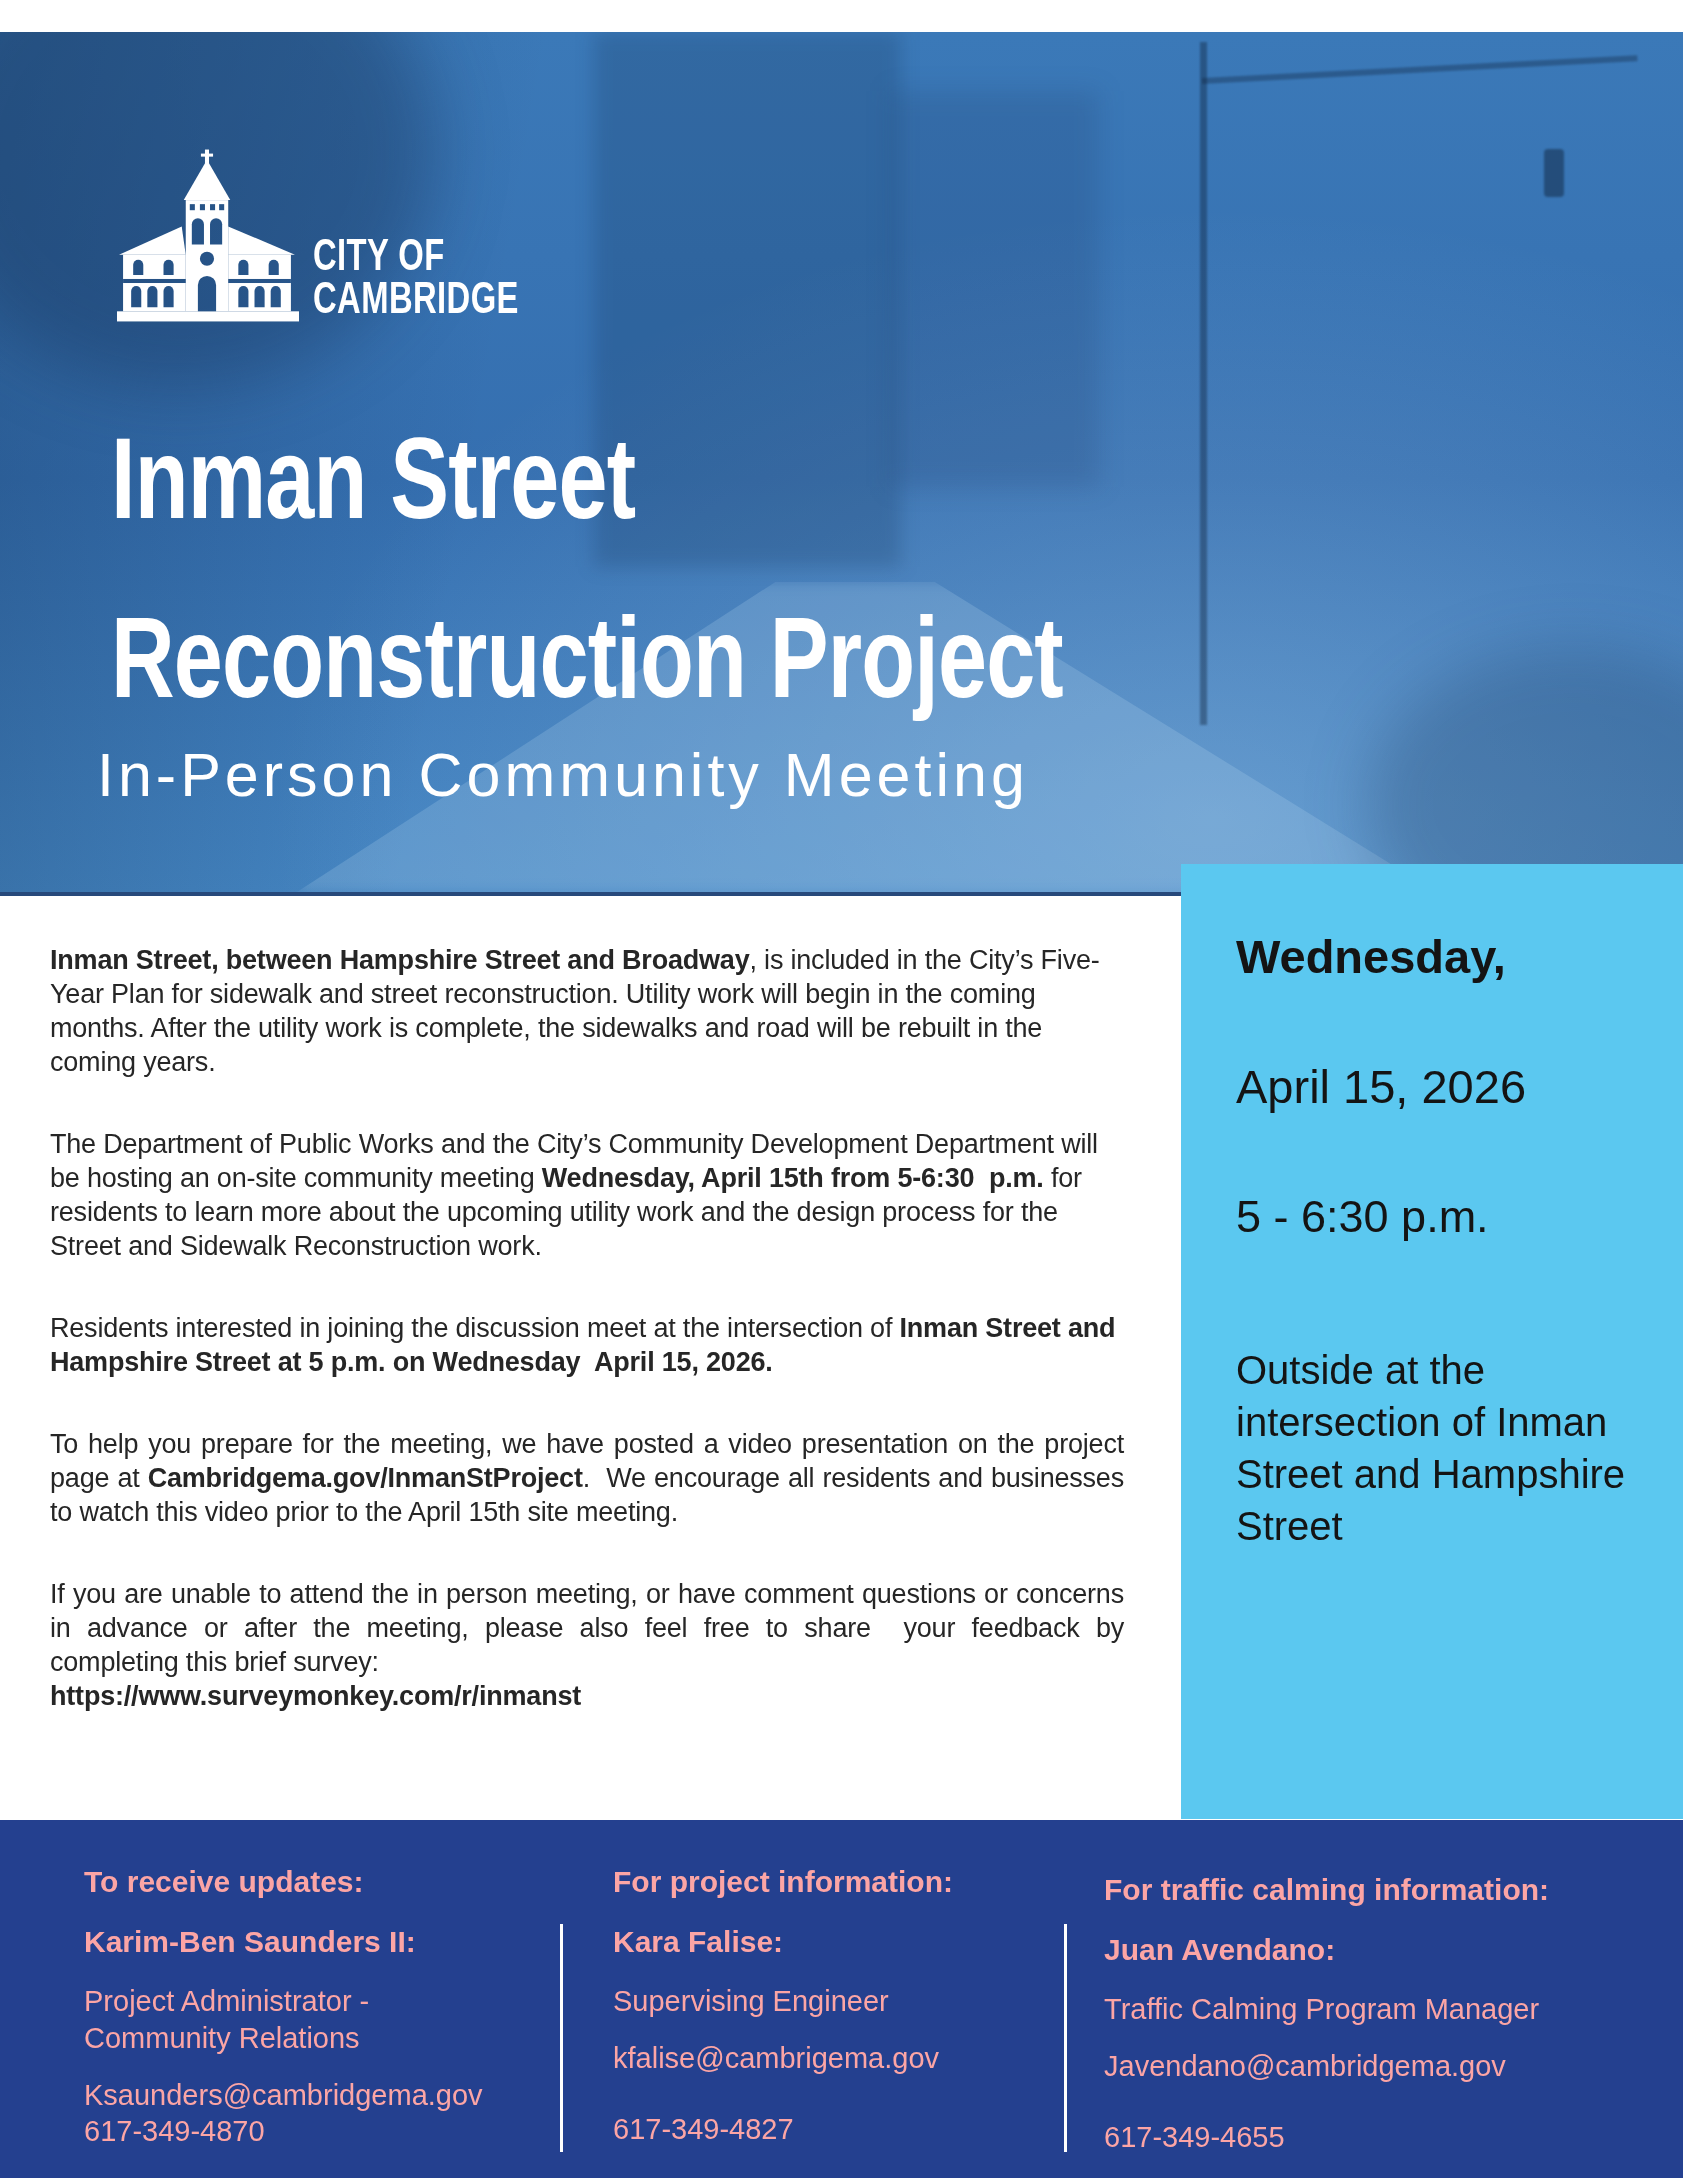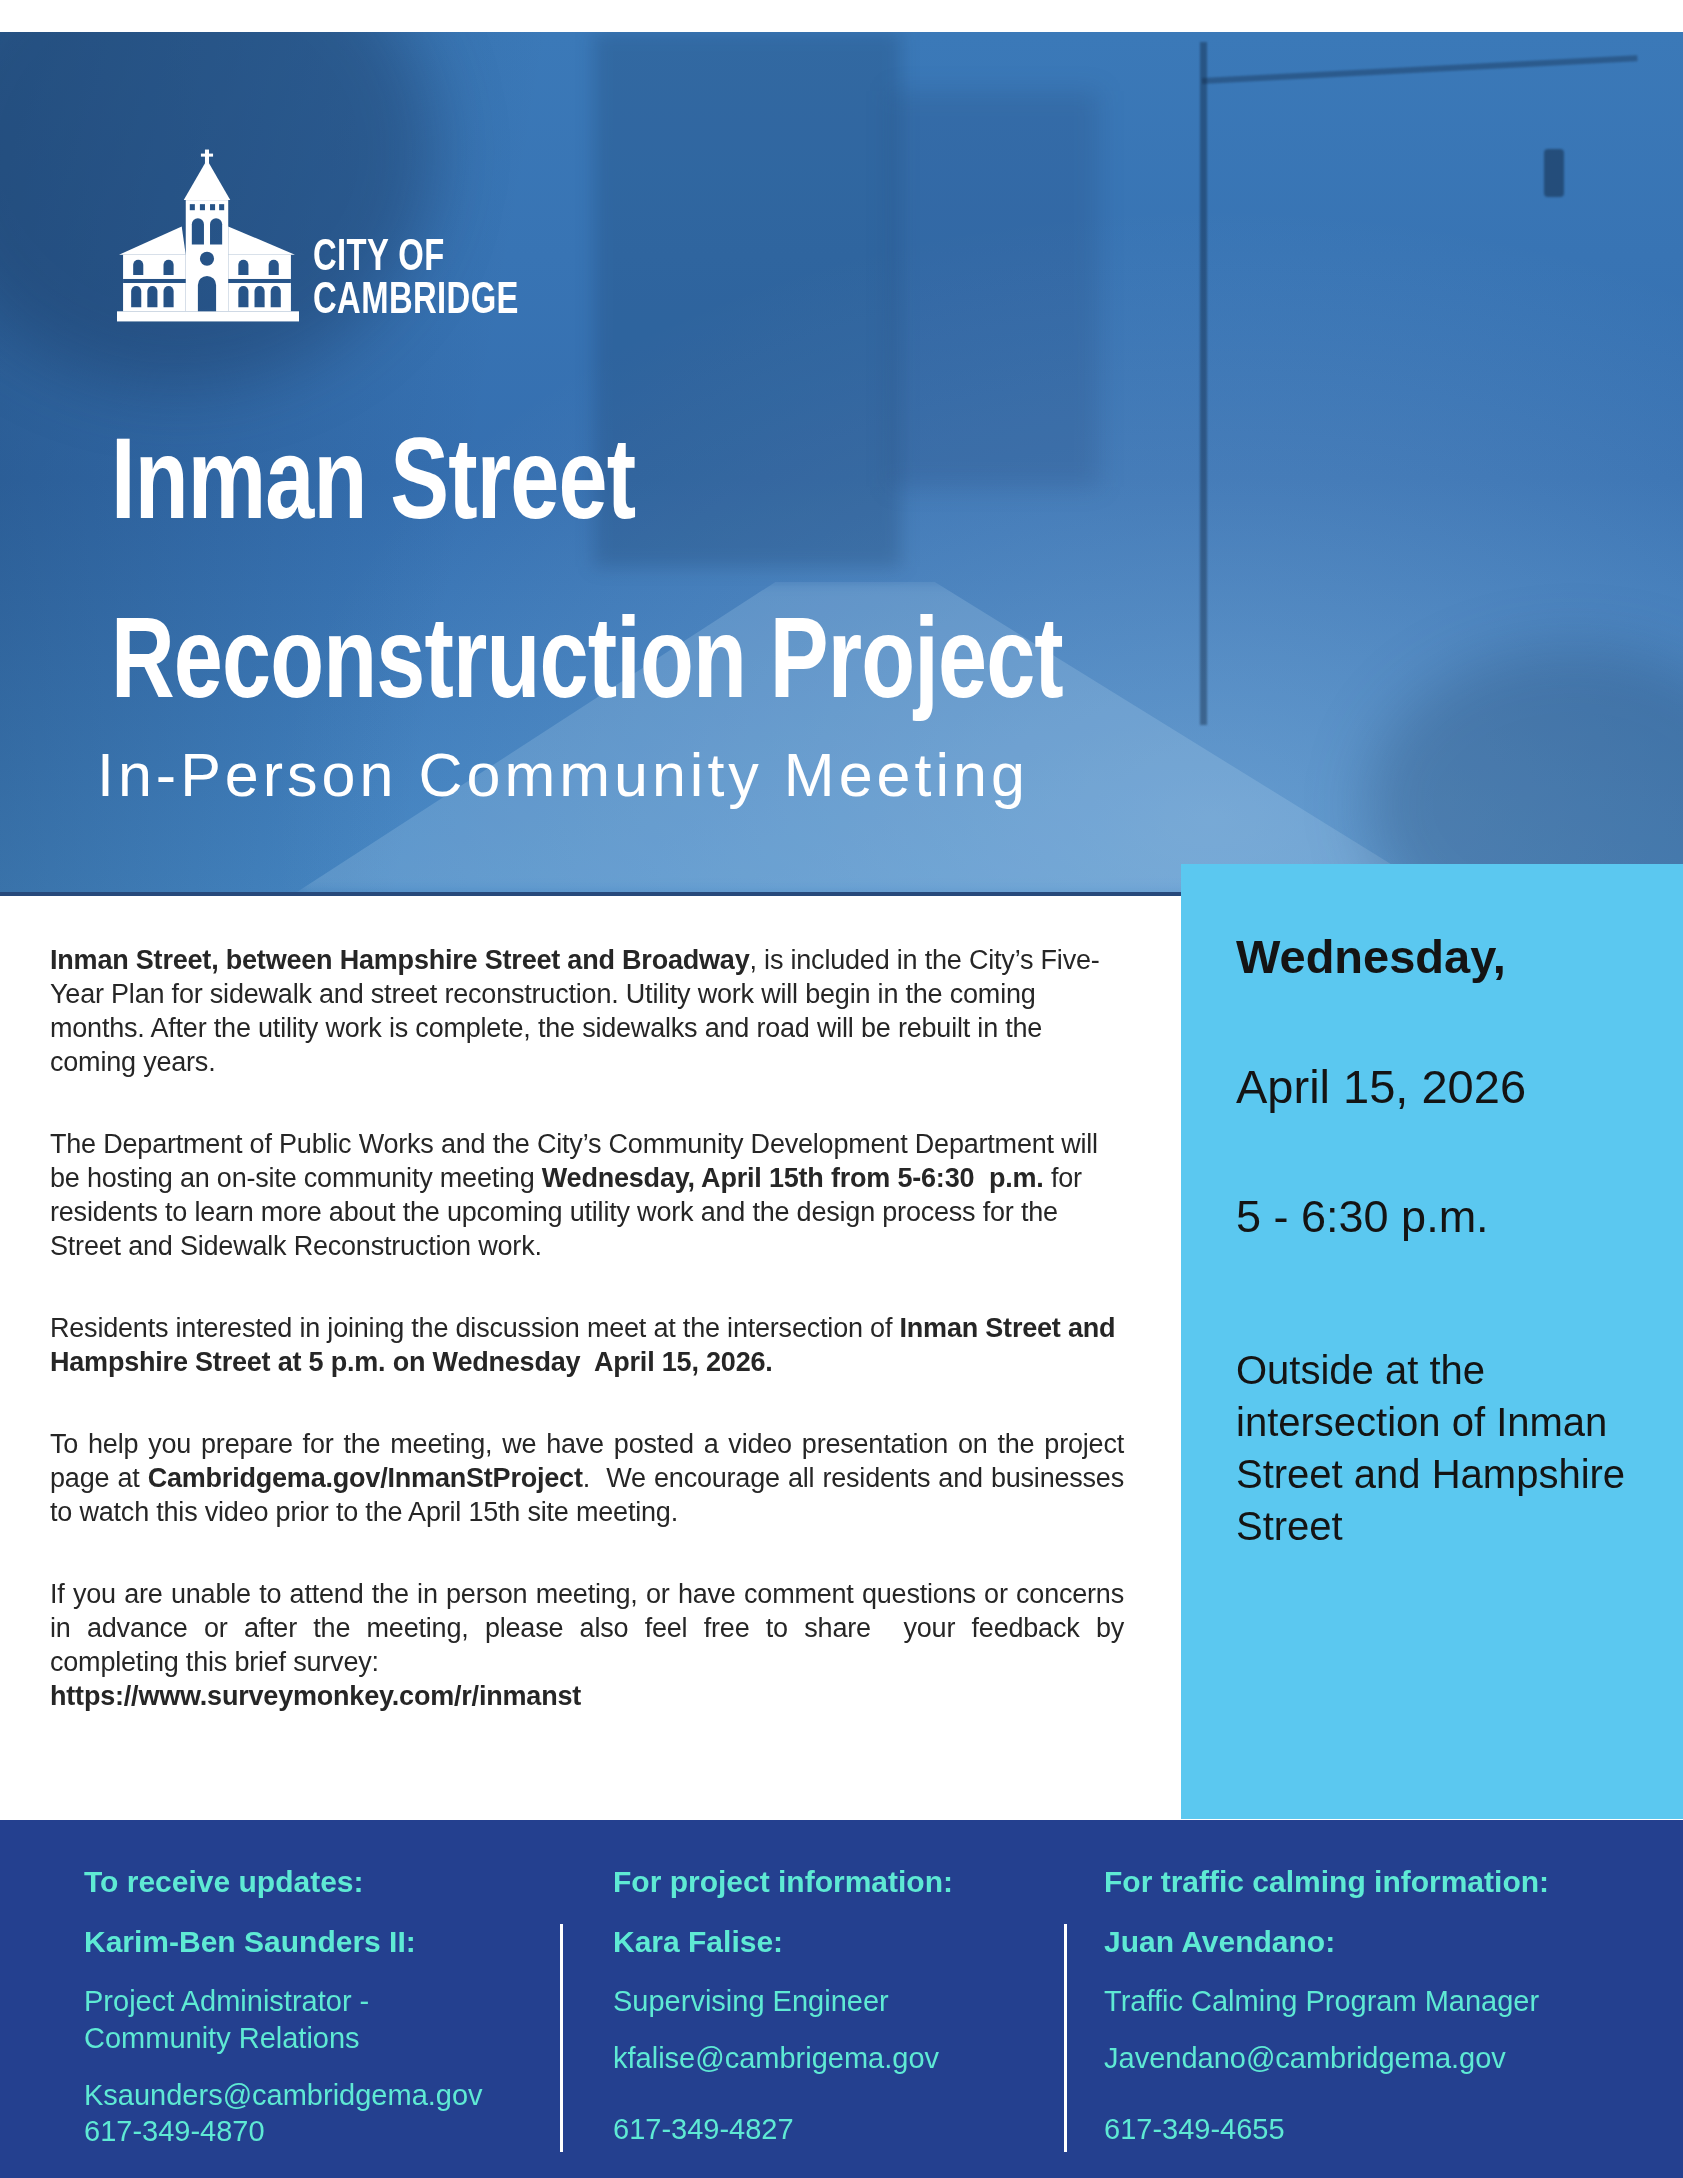--- a/index.html
+++ b/index.html
@@ -46,25 +46,25 @@
   
   .sidebar{position:absolute;left:1181px;top:864px;width:502px;height:955px;background:#5bc8f0;
     box-sizing:border-box;padding:65px 48px 0 55px;color:#141414;}
   .sb-day{margin:0 0 75px 0;font-size:47px;font-weight:bold;}
   .sb-date{margin:0 0 77px 0;font-size:47px;font-weight:normal;}
   .sb-time{margin:0 0 101px 0;font-size:45px;font-weight:normal;}
   .sb-loc{margin:0;font-size:40px;line-height:52px;font-weight:normal;}
 
   
   .footer{position:absolute;left:0;top:1820px;width:1683px;height:358px;background:#24408f;
-    box-sizing:border-box;display:flex;padding:45px 0 0 84px;color:#5eead4;}
+    box-sizing:border-box;display:flex;padding:45px 0 0 84px;color:#fca5a5;}
   .f-col{box-sizing:border-box;}
   .f-col1{width:436px;}
   .f-col2{width:421px;margin-left:50px;}
-  .f-col3{width:554px;margin-left:37px;}
+  .f-col3{width:554px;margin-left:37px;margin-top:8px;}
   .f-divider{width:3px;height:228px;margin-top:59px;background:#fff;flex:none;}
   .d1{margin-left:40px;}
   .d2{margin-left:30px;}
   .f-col p{margin:0;}
   .f-head{font-size:30px;font-weight:bold;margin-bottom:26px !important;}
   .f-name{font-size:30px;font-weight:bold;margin-bottom:24px !important;}
   .f-role{font-size:29px;line-height:37px;margin-bottom:22px !important;}
   .f-email{font-size:29px;}
   .f-phone{font-size:29px;}
   .f-col1 .f-email{margin-bottom:3px !important;}

